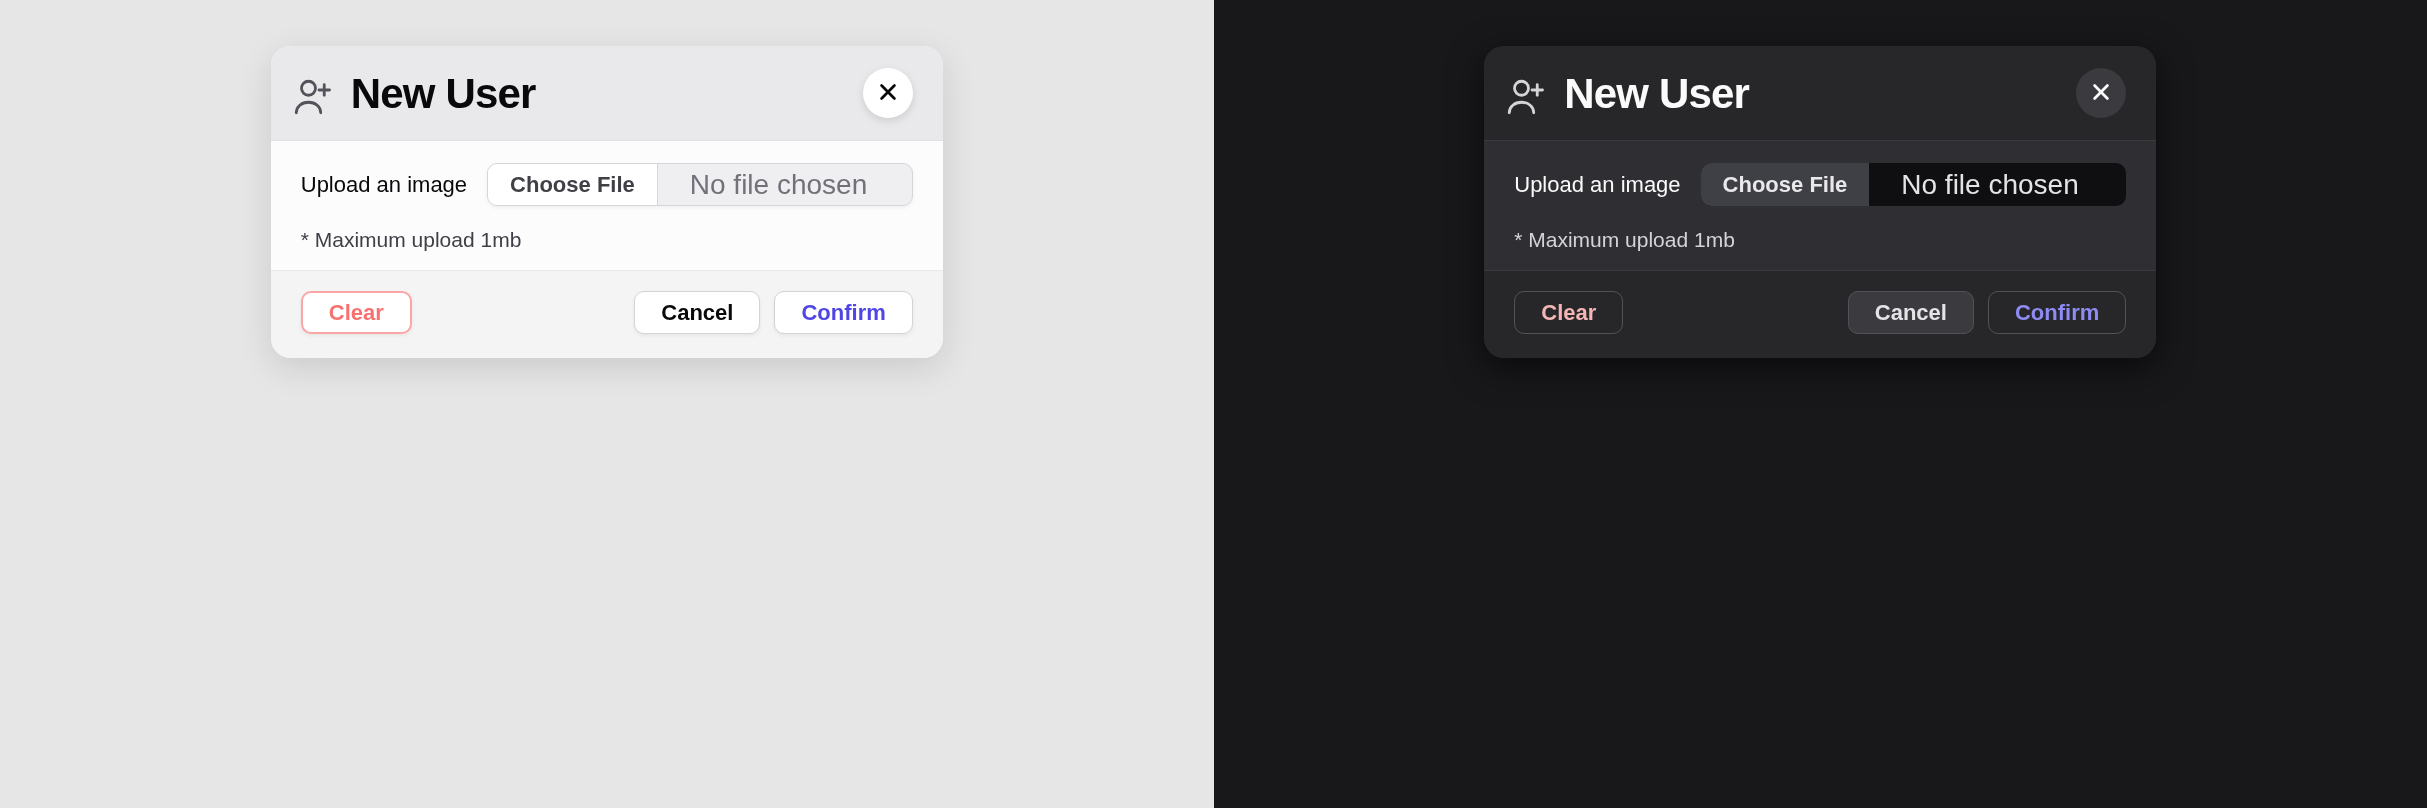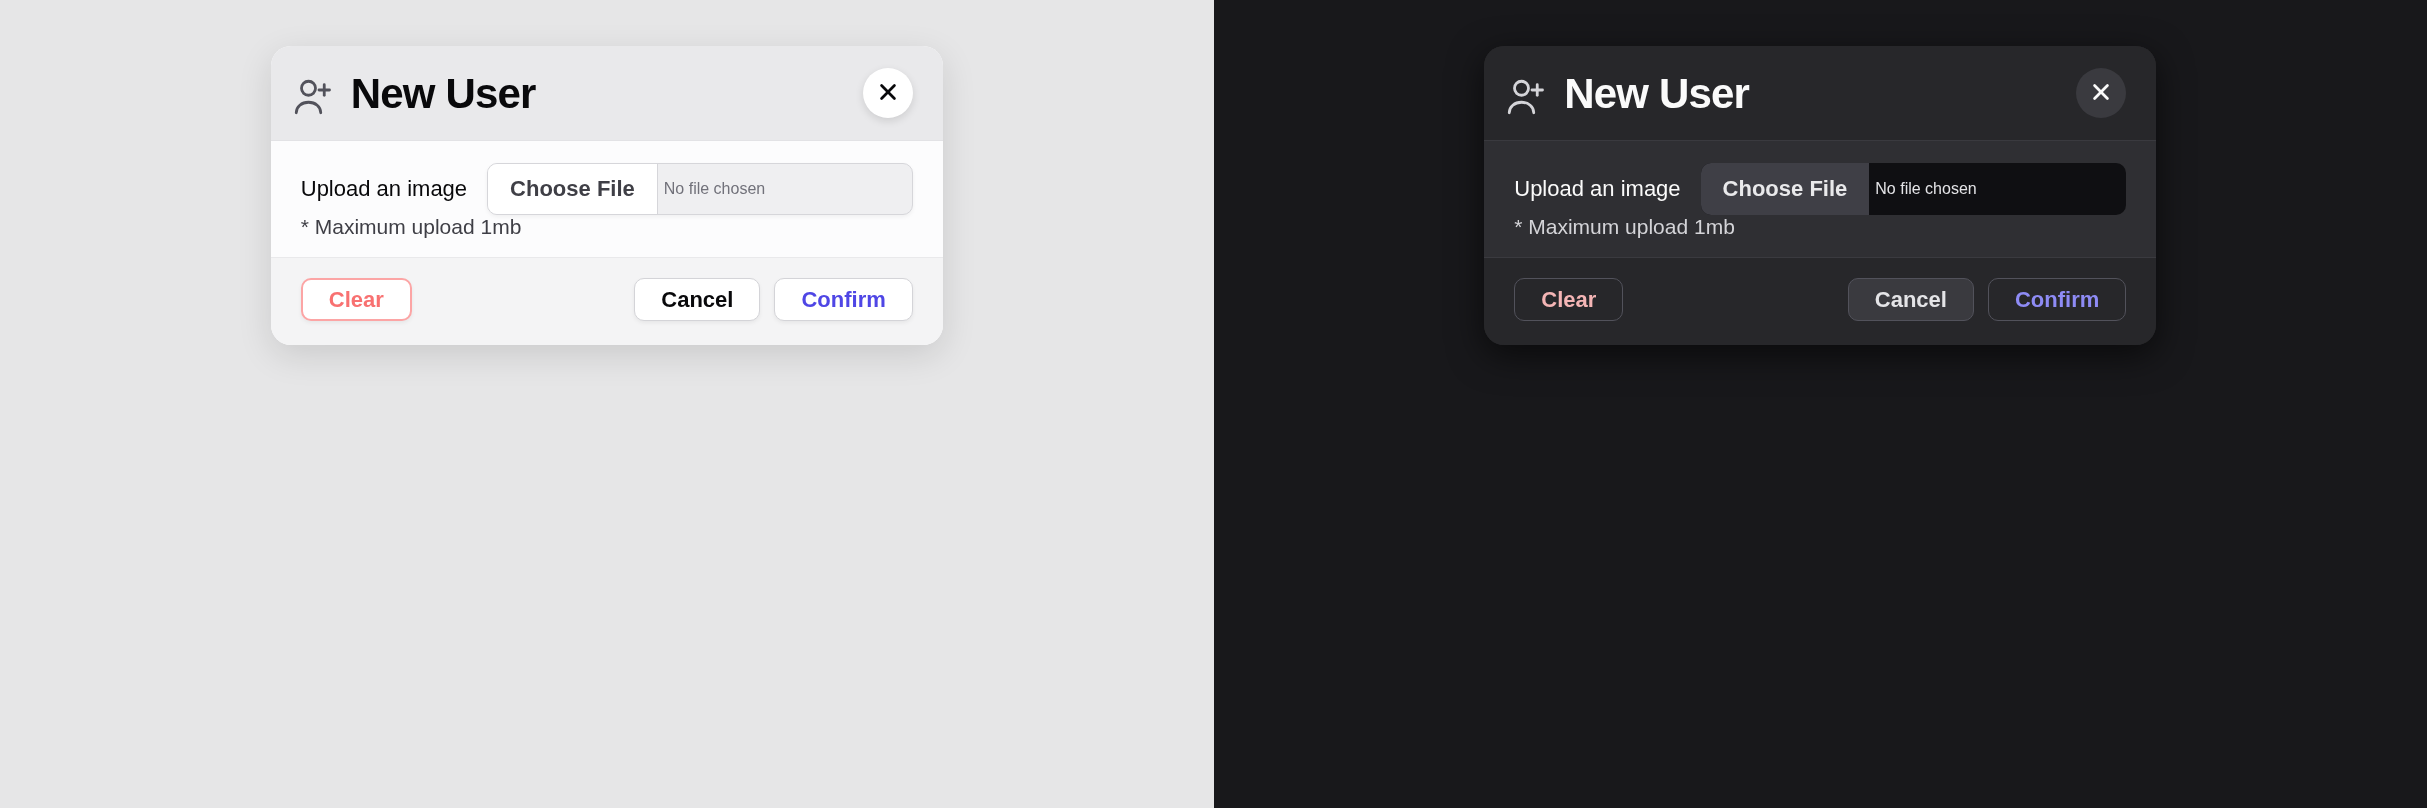--- a/index.html
+++ b/index.html
@@ -86,35 +86,36 @@
     .card-body {
       padding: 22px 30px 18px 30px;
     }
     .light-bg .card-body { background: #fcfcfd; }
     .dark-bg  .card-body { background: #2f2f33; }
 
     .upload-row {
       display: flex;
       align-items: center;
       gap: 20px;
+      margin-bottom: 22px;
     }
     .upload-label {
       font-size: 22px;
       font-weight: 400;
       white-space: nowrap;
     }
     .light-bg .upload-label { color: #09090b; }
     .dark-bg  .upload-label { color: #fafafa; }
 
     .file-picker {
       display: flex;
       flex: 1;
       border-radius: 10px;
       overflow: hidden;
-      height: 52px;
+      height: 43px;
     }
     .light-bg .file-picker {
       border: 1px solid #d6d6da;
       background: #efeff1;
       box-shadow: 0 2px 4px rgba(0,0,0,0.05);
     }
     .dark-bg .file-picker {
       background: #0f0f12;
     }
 
@@ -132,22 +133,22 @@
       background: #ffffff;
       color: #3f3f46;
       border-right: 1px solid #d6d6da;
     }
     .dark-bg .choose-btn {
       background: #3f3f46;
       color: #e9e9eb;
     }
 
     .file-status {
-      padding: 0 6px;
-      font-size: 16px;
+      padding: 0 32px;
+      font-size: 28px;
       display: flex;
       align-items: center;
       flex: 1;
     }
     .light-bg .file-status { color: #71717a; }
     .dark-bg  .file-status { color: #e4e4e7; }
 
     .hint {
       font-size: 21px;
     }

